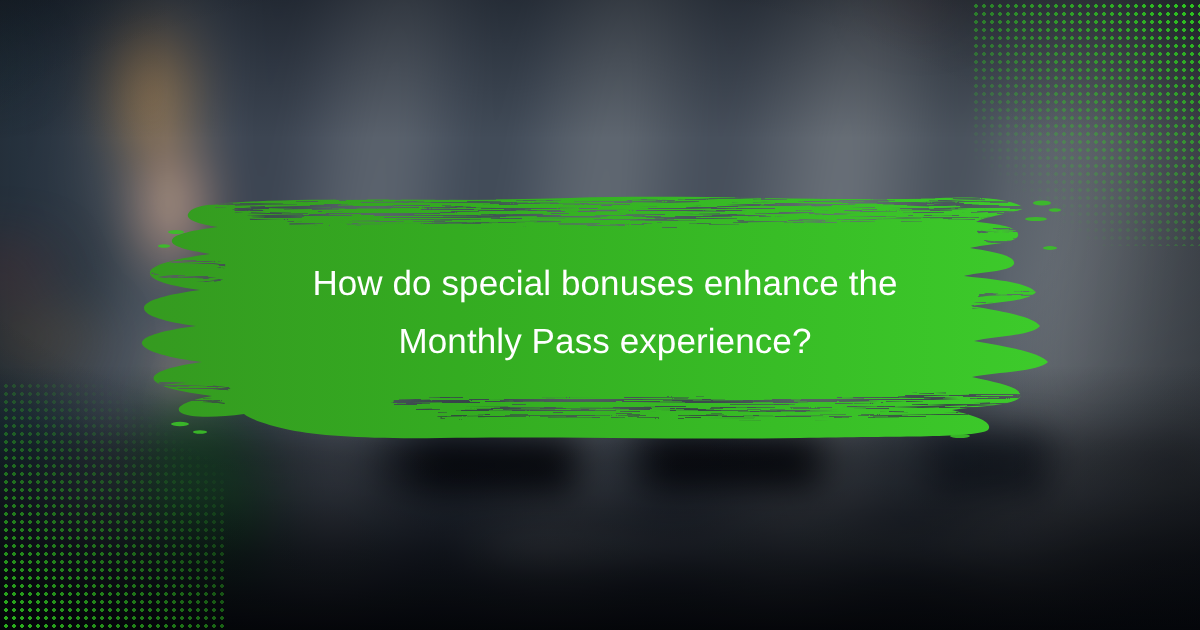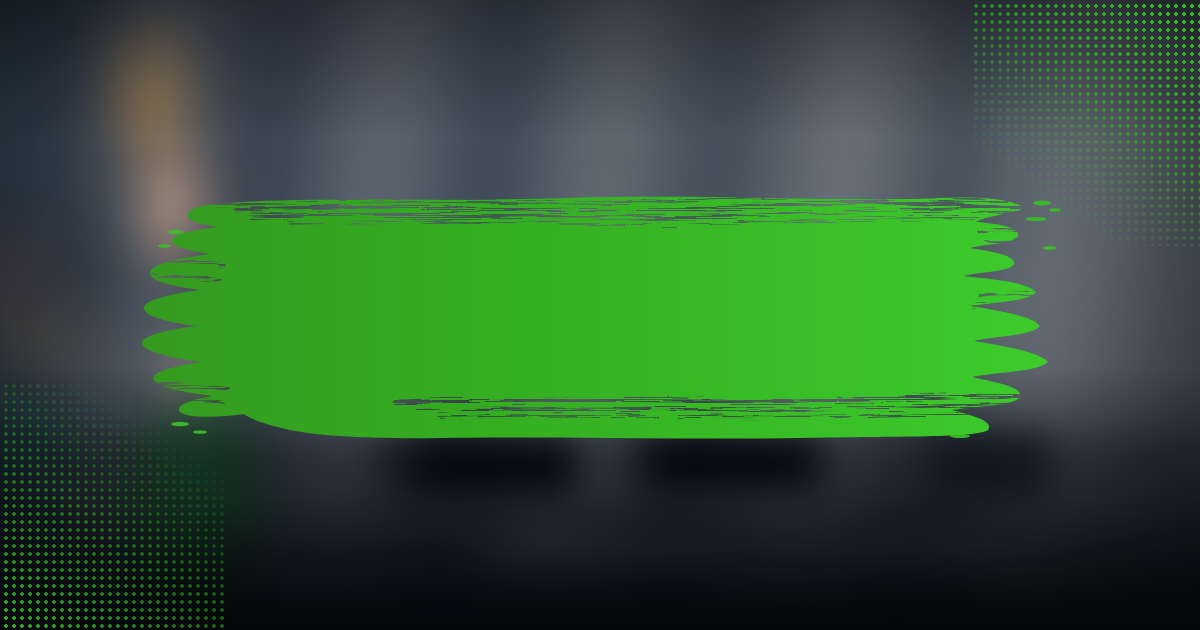--- a/index.html
+++ b/index.html
@@ -261,14 +261,16 @@
         <ellipse cx="910" cy="62" rx="7" ry="1.9"></ellipse>
         <ellipse cx="36" cy="46" rx="8" ry="2.1"></ellipse>
         <ellipse cx="24" cy="60" rx="6" ry="1.7"></ellipse>
         <ellipse cx="40" cy="238" rx="9" ry="2.2"></ellipse>
         <ellipse cx="60" cy="246" rx="7" ry="1.8"></ellipse>
         <ellipse cx="820" cy="250" rx="10" ry="2"></ellipse>
       </g>
     </svg>
   </div>
 
+  <div class="headline">How do special bonuses enhance the
+Monthly Pass experience?</div>
 
 </div>
 
 </body></html>

